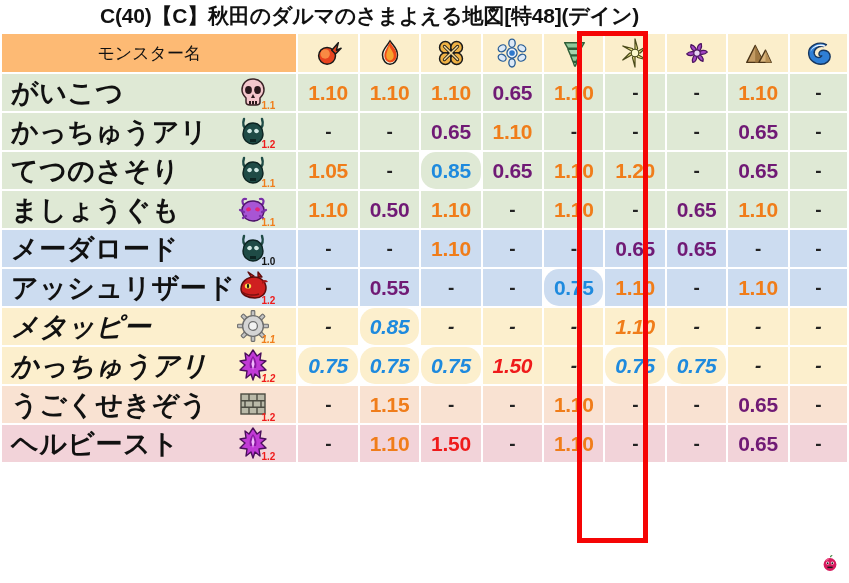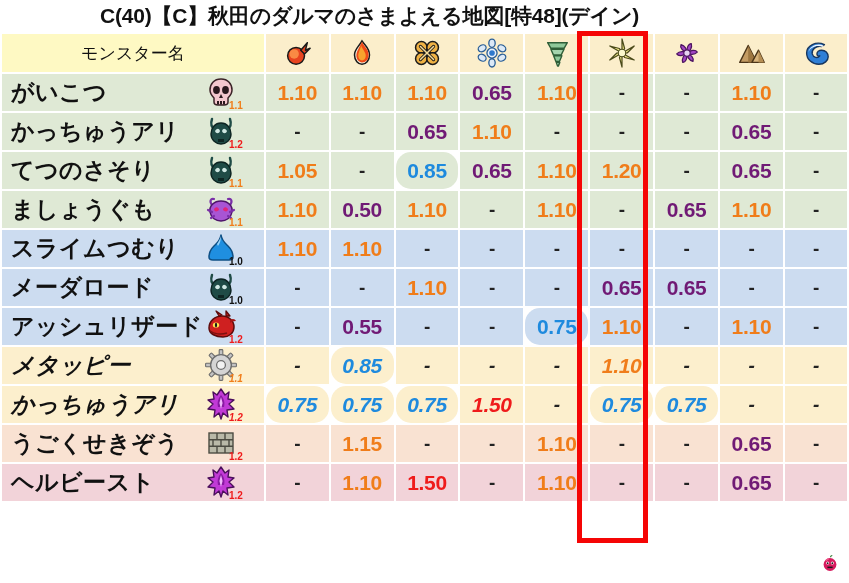--- a/index.html
+++ b/index.html
@@ -21,40 +21,40 @@
     border-collapse:separate;border-spacing:2px 2px;
     table-layout:fixed;
   }
   #resist-table td,#resist-table th{padding:0;margin:0;}
   .nm-col{width:241px;}
   .el-col{width:65px;}
 
   
   .hdr-row td{height:38px;}
   .hdr-name{
-    background:#fef9c3;
+    background:#fdba74;
     text-align:center;
     font-size:17px;color:#111;
     vertical-align:middle;
   }
   .hdr-el{
     background:#fbeecb;
     text-align:center;vertical-align:middle;
   }
   .hdr-el svg{display:block;margin:0 auto;}
 
   
   .data-row td{height:37px;vertical-align:middle;}
   .mon-cell{position:relative;}
   .mon-inner{
     display:flex;align-items:center;
     height:37px;padding-left:9px;box-sizing:border-box;
   }
   .mon-name{
-    font-size:23px;font-weight:bold;color:#111;
+    font-size:27px;font-weight:bold;color:#111;
     white-space:nowrap;letter-spacing:0.5px;
     flex:0 0 auto;
   }
   .mon-spacer{flex:1 1 auto;}
   .mon-badge{
     position:relative;flex:0 0 auto;
     width:40px;height:34px;margin-right:21px;
   }
   .mon-badge svg{position:absolute;left:2px;top:0;}
   .ver{
@@ -297,44 +297,20 @@
           </div>
         </td>
         <td class="val-cell v-or">1.10</td>
         <td class="val-cell v-nb">0.50</td>
         <td class="val-cell v-or">1.10</td>
         <td class="val-cell dash">-</td>
         <td class="val-cell v-or">1.10</td>
         <td class="val-cell dash">-</td>
         <td class="val-cell v-nb">0.65</td>
         <td class="val-cell v-or">1.10</td>
-        <td class="val-cell dash">-</td>
-      </tr>
-      <tr class="data-row rb">
-        <td class="mon-cell">
-          <div class="mon-inner">
-            <span class="mon-name">スライムつむり</span>
-            <span class="mon-spacer"></span>
-            <span class="mon-badge">
-              <svg width="32" height="32" viewBox="0 0 32 32">
-                <path d="M16 3 C17 9 20 11 23 14 C26 17 28 21 28 25 C28 27 26 28 24 28 L8 28 C6 28 4 27 4 25 C4 21 6 17 9 14 C12 11 15 9 16 3 Z" fill="#1f8fe0" stroke="#0d4f84" stroke-width="1.5" stroke-linejoin="round"></path>
-                <path d="M12 12 C14 9 15 7 16 4 C16 8 15 11 13 14 Z" fill="#aee0ff" opacity="0.85"></path>
-              </svg>
-              <span class="ver" style="color:#111111">1.0</span>
-            </span>
-          </div>
-        </td>
-        <td class="val-cell v-or">1.10</td>
-        <td class="val-cell v-or">1.10</td>
-        <td class="val-cell dash">-</td>
-        <td class="val-cell dash">-</td>
-        <td class="val-cell dash">-</td>
-        <td class="val-cell dash">-</td>
-        <td class="val-cell dash">-</td>
-        <td class="val-cell dash">-</td>
         <td class="val-cell dash">-</td>
       </tr>
       <tr class="data-row rb">
         <td class="mon-cell">
           <div class="mon-inner">
             <span class="mon-name">メーダロード</span>
             <span class="mon-spacer"></span>
             <span class="mon-badge">
               <svg width="32" height="32" viewBox="0 0 32 32">
                 <path d="M7 4 C5 10 7 13 10 15" stroke="#1f4b46" stroke-width="2.4" fill="none" stroke-linecap="round"></path>

